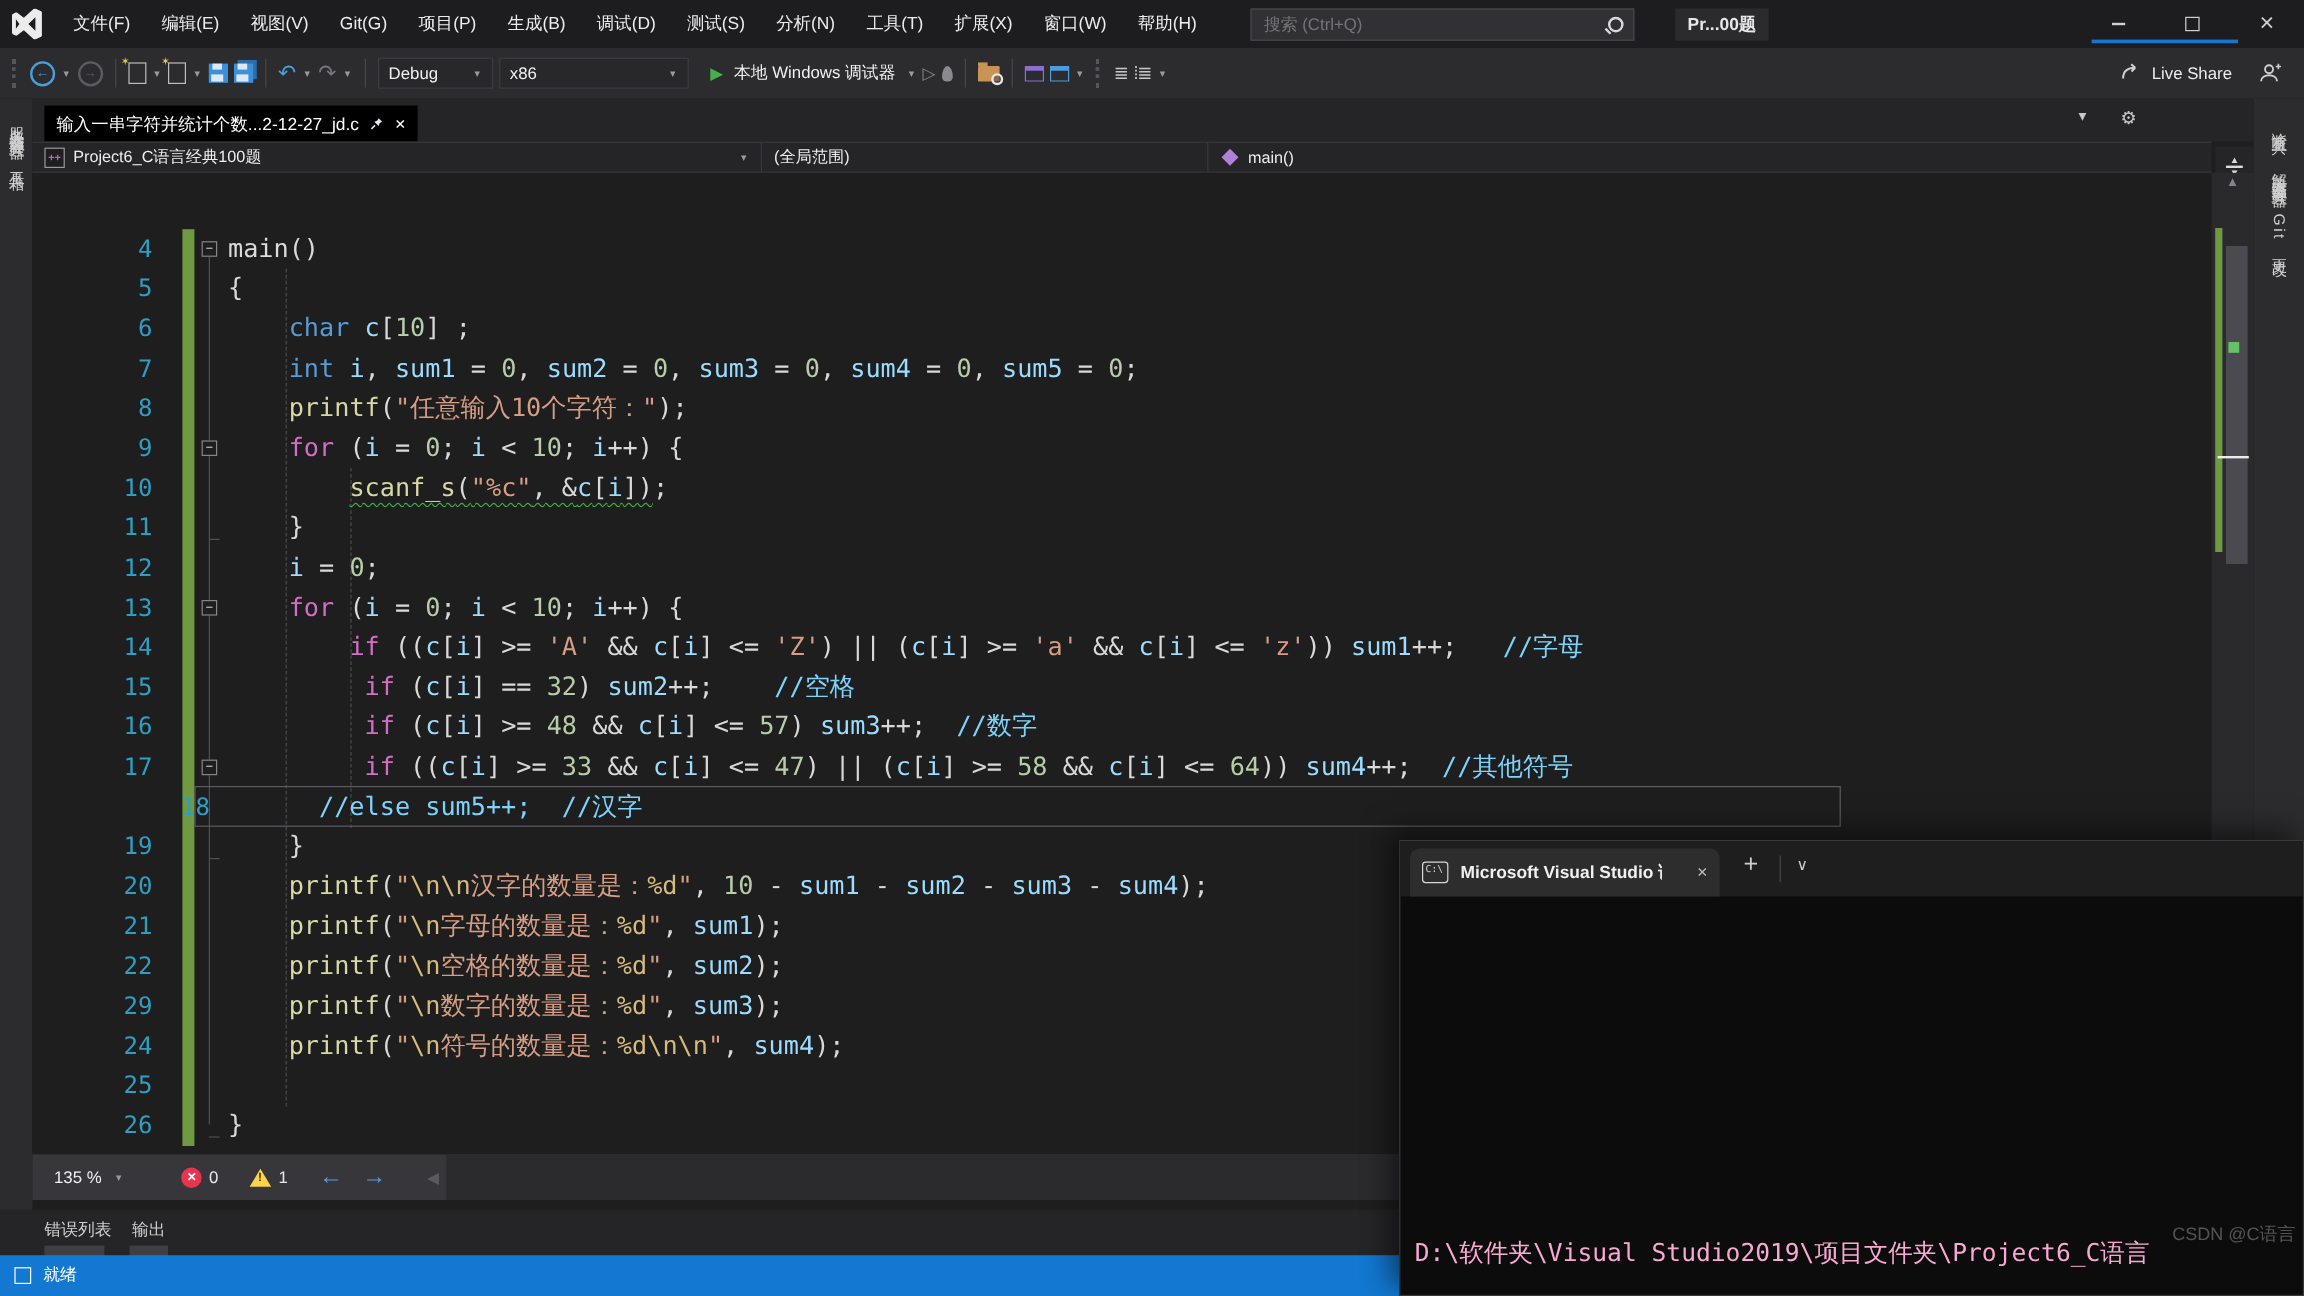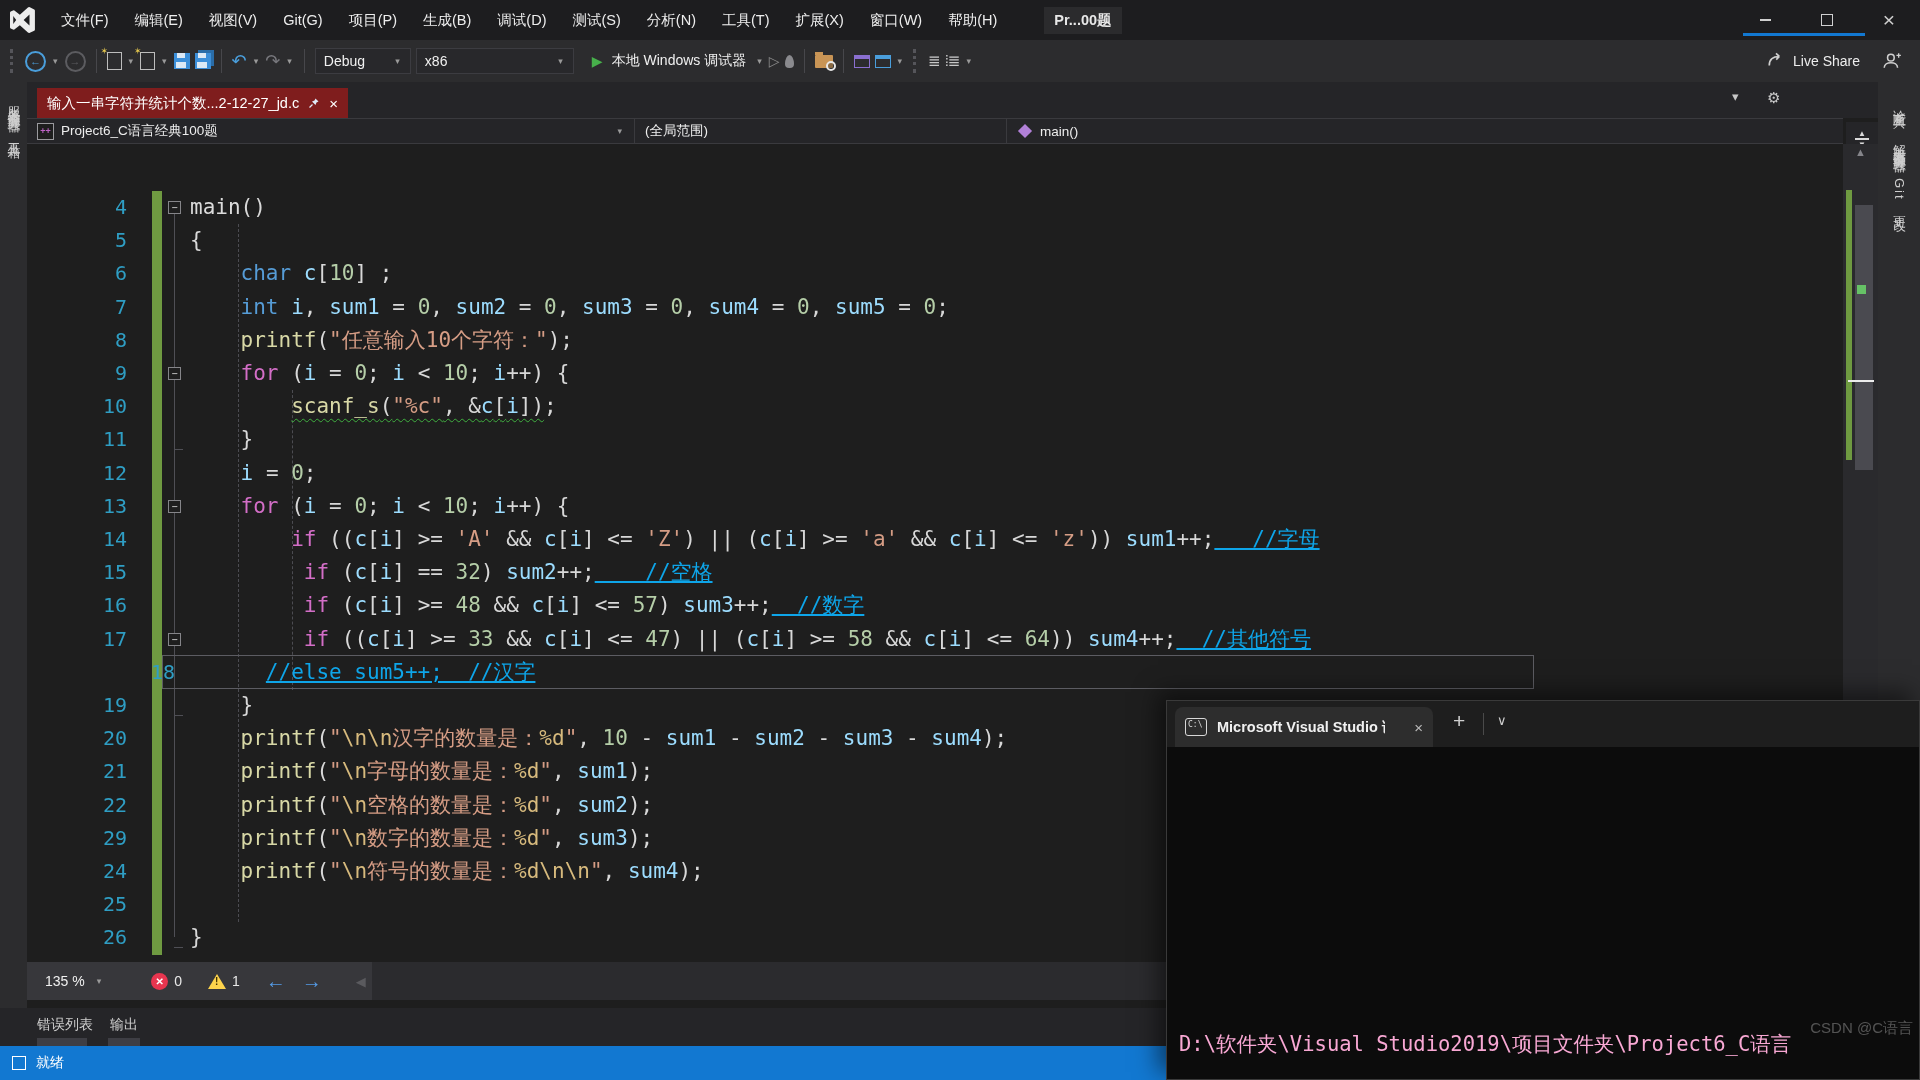--- a/index.html
+++ b/index.html
@@ -56,21 +56,21 @@
   .win-ic.alt{border-color:#8a6fd0;}
   .list-ic{color:#c8c8c8;font-size:15px;letter-spacing:-1px;}
   .ls-wrap{margin-left:auto;display:flex;align-items:center;gap:8px;padding-right:18px;}
   .ls-label{font-size:14px;color:#ededed;}
   
   .left-strip{position:absolute;left:0;top:82px;width:27px;height:964px;background:#2c2c2e;
               display:flex;flex-direction:column;align-items:center;padding-top:14px;box-sizing:border-box;gap:20px;}
   .vtext{writing-mode:vertical-rl;font-size:13px;color:#cfcfcf;letter-spacing:2px;white-space:nowrap;}
   
   .tabrow{position:absolute;left:27px;top:82px;width:1851px;height:36px;background:#252528;}
-  .doc-tab{position:absolute;left:10px;top:6px;height:30px;background:#7f1d1d;display:flex;
+  .doc-tab{position:absolute;left:10px;top:6px;height:30px;background:#000000;display:flex;
            align-items:center;padding:0 10px;color:#fff;font-size:14.5px;gap:9px;}
   .tab-accent{position:absolute;left:1743px;top:33px;width:122px;height:3px;background:#1278d1;}
   .tabrow-ic{position:absolute;top:7px;color:#c8c8c8;font-size:13px;}
   
   .navbar{position:absolute;left:27px;top:118px;width:1816px;height:26px;background:#252528;
           border-top:1px solid #3a3a3e;border-bottom:1px solid #3a3a3e;display:flex;box-sizing:border-box;}
   .nav-combo{display:flex;align-items:center;font-size:13.5px;color:#ededed;border-right:1px solid #3a3a3e;
              padding:0 10px;box-sizing:border-box;gap:7px;}
   .proj-ic{width:15px;height:15px;border:1px solid #9a9a9e;color:#bd63c5;font-size:9px;font-weight:bold;
            display:flex;align-items:center;justify-content:center;background:#1e1e1e;}
@@ -87,21 +87,21 @@
   .ctext{position:absolute;left:163px;white-space:pre;}
   .green-bar{position:absolute;left:125px;top:47px;width:10px;height:764px;background:#6f9a41;}
   .guide{position:absolute;width:0;border-left:1px dashed #4c4c52;}
   .fold-box{position:absolute;left:141px;width:13px;height:13px;border:1px solid #858589;background:#1e1e1e;
             color:#d0d0d0;font:10px/11px "DejaVu Sans Mono",monospace;text-align:center;box-sizing:border-box;z-index:3;}
   .outline-v{position:absolute;left:147px;width:1px;background:#4f4f55;}
   .outline-t{position:absolute;left:147px;width:9px;height:1px;background:#4f4f55;}
   .curline{position:absolute;left:135px;width:1372px;height:34px;border:1px solid #5c5c62;box-sizing:border-box;}
   .tk-k{color:#569cd6;} .tk-c{color:#d36ec7;} .tk-v{color:#9cdcfe;} .tk-n{color:#b5cea8;}
   .tk-s{color:#d69d85;} .tk-e{color:#d7ba7d;} .tk-f{color:#d8d8a6;} .tk-p{color:#d8d8d8;}
-  .tk-cm{color:#0ea5e9;text-decoration:underline;} .tk-w{color:#dcdcdc;}
+  .tk-cm{color:#7dd3fc;} .tk-w{color:#dcdcdc;}
   .sq{text-decoration:underline;text-decoration-style:wavy;text-decoration-color:#3fae3f;
       text-decoration-thickness:1px;text-underline-offset:5px;}
   
   .vscroll{position:absolute;left:1843px;top:144px;width:35px;height:818px;background:#2a2a2d;}
   .vs-up{position:absolute;left:0;top:2px;width:35px;text-align:center;color:#85858a;font-size:11px;}
   .vs-green{position:absolute;left:3px;top:46px;width:6px;height:270px;background:#6f9a41;}
   .vs-thumb{position:absolute;left:12px;top:61px;width:18px;height:265px;background:#4a4a50;}
   .vs-sq{position:absolute;left:14px;top:141px;width:9px;height:9px;background:#66c266;}
   .vs-line{position:absolute;left:5px;top:236px;width:26px;height:2px;background:#ececec;}
   
@@ -162,20 +162,24 @@
         <span class="menu-item">项目(P)</span>
         <span class="menu-item">生成(B)</span>
         <span class="menu-item">调试(D)</span>
         <span class="menu-item">测试(S)</span>
         <span class="menu-item">分析(N)</span>
         <span class="menu-item">工具(T)</span>
         <span class="menu-item">扩展(X)</span>
         <span class="menu-item">窗口(W)</span>
         <span class="menu-item">帮助(H)</span>
       </div>
+    <div class="search-box">
+      <input placeholder="搜索 (Ctrl+Q)" style="">
+      <span class="mag"></span>
+    </div>
     <span class="win-title">Pr...00题</span>
     <div class="win-btns">
       <span class="wbtn">
           <span class="wb-min"></span>
         </span>
       <span class="wbtn">
           <span class="wb-rest"></span>
         </span>
       <span class="wbtn wb-close">×</span>
     </div>

